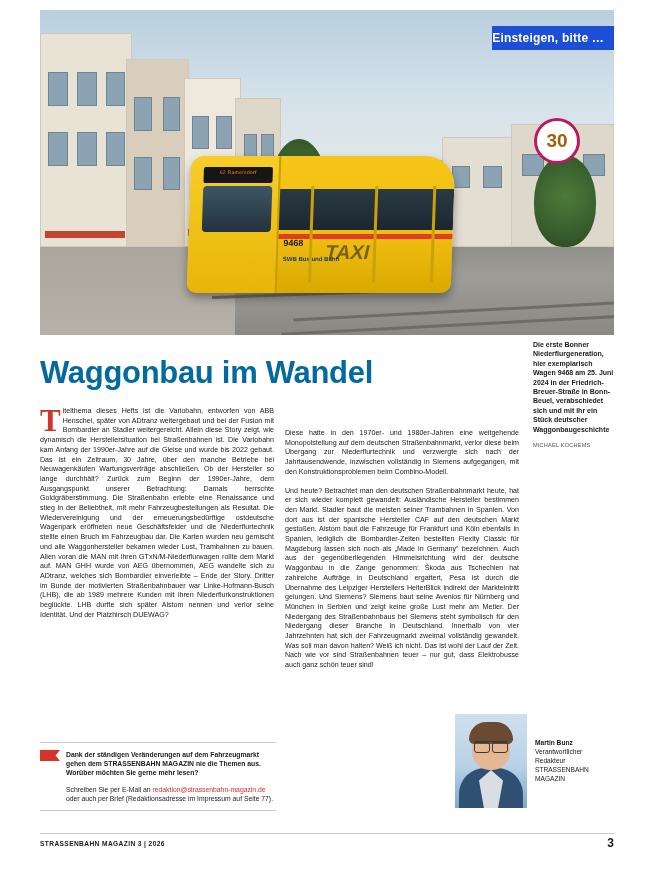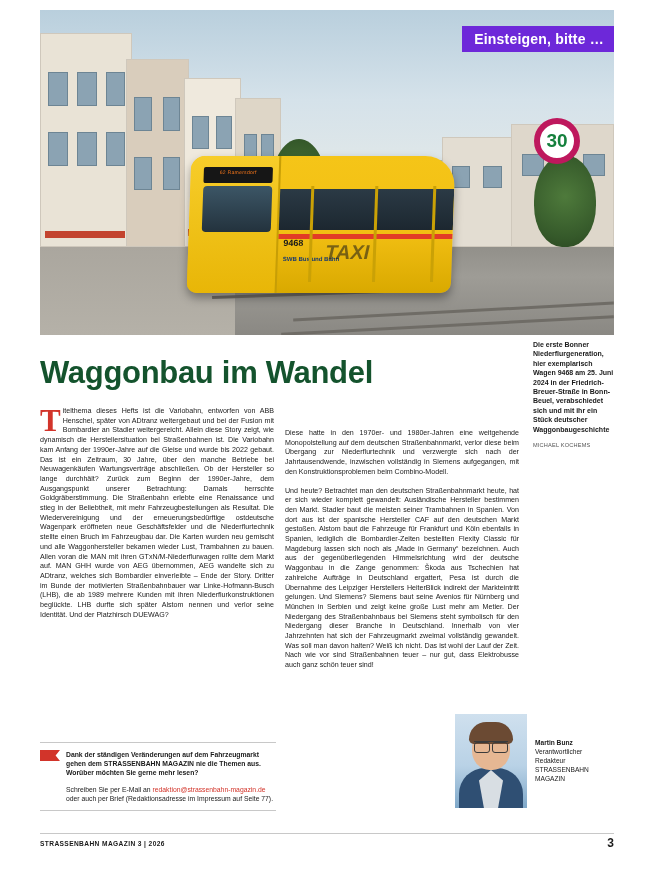--- a/index.html
+++ b/index.html
@@ -120,38 +120,38 @@
   }
   .tram-door {
     position: absolute; top: 22%; width: 3px; height: 70%;
     background: #caa106;
   }
 
   
   .speedsign {
     position: absolute; right: 34px; top: 108px;
     width: 46px; height: 46px; border-radius: 50%;
-    background: #fff; border: 6px solid #be185d;
-    color: #15803d; font-size: 19px; font-weight: bold;
+    background: #fff; border: 3px solid #be185d;
+    color: #a16207; font-size: 19px; font-weight: bold;
     display: flex; align-items: center; justify-content: center;
   }
 
   .hero-tag {
     position: absolute; right: 0; top: 16px;
-    background: #6d28d9; color: #fff;
-    font-size: 14px; font-weight: bold;
-    padding: 5px 10px 5px 12px;
+    background: #1d4ed8; color: #fff;
+    font-size: 12px; font-weight: bold;
+    padding: 5px 10px 5px 0;
     letter-spacing: .2px;
   }
 
   
   .headline {
     position: absolute;
     left: 40px; top: 355px; width: 420px;
-    color: #14532d;
+    color: #0369a1;
     font-size: 31px; font-weight: bold;
     letter-spacing: -.3px;
   }
 
   
   .col {
     position: absolute;
     font-size: 7.1px; line-height: 9.7px;
     color: #1a1a1a; text-align: justify;
   }

